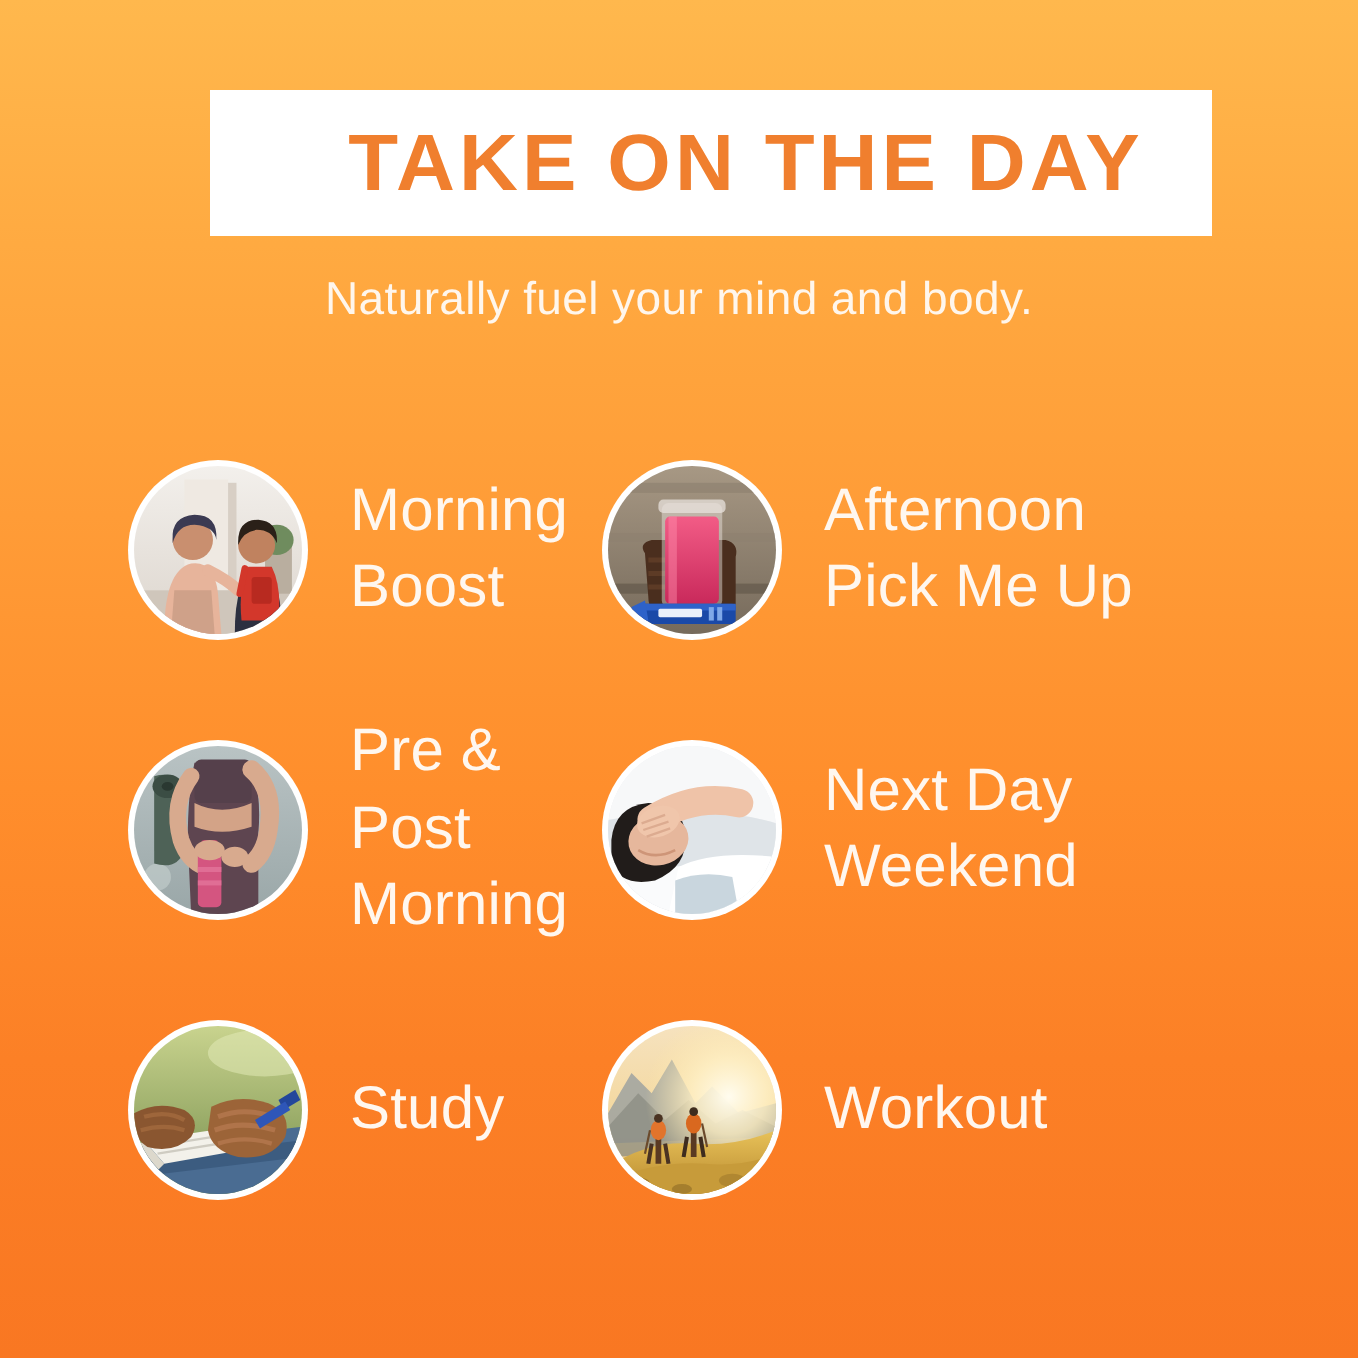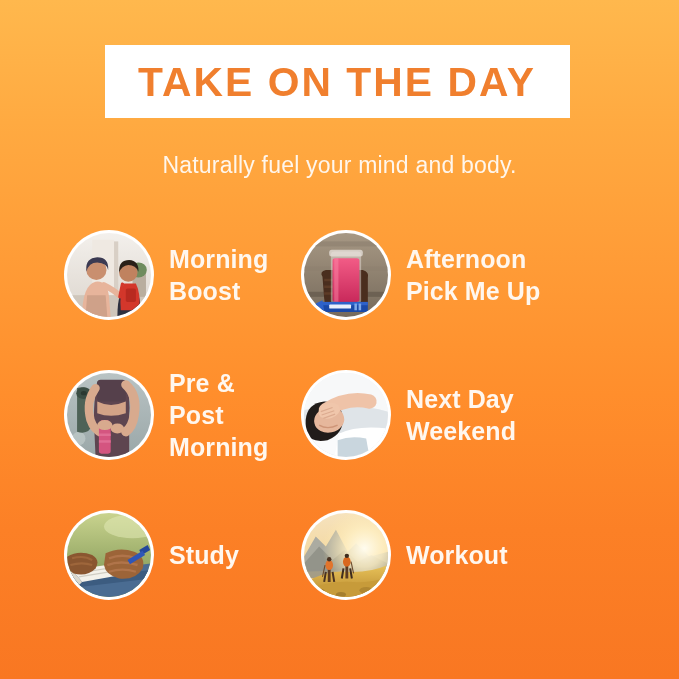--- a/index.html
+++ b/index.html
@@ -32,36 +32,37 @@
   .title-box {
     position: absolute;
     left: 105px;
     top: 45px;
     width: 465px;
     height: 73px;
     background: #FFFFFF;
     display: flex;
     align-items: center;
     justify-content: center;
+    padding-left: 36px;
   }
   .title-text {
     font-family: "Liberation Sans", sans-serif;
     font-weight: bold;
     font-size: 40px;
     letter-spacing: 2.0px;
     color: #F07F2E;
     line-height: 1;
     white-space: nowrap;
     transform: scaleX(1.02);
   }
 
   .subtitle {
     position: absolute;
     left: 0;
-    top: 152px;
+    top: 136px;
     width: 679px;
     text-align: center;
     font-family: "Liberation Sans", sans-serif;
     font-weight: normal;
     font-size: 23px;
     letter-spacing: 0.2px;
     color: #FFF6EC;
     white-space: nowrap;
   }
 
@@ -96,24 +97,24 @@
   .thumb-inner {
     position: relative;
     width: 100%;
     height: 100%;
     border-radius: 50%;
     overflow: hidden;
   }
   .thumb-inner > svg { display: block; width: 100%; height: 100%; }
 
   .cell-label {
-    margin-left: 15px;
+    margin-left: 21px;
     font-family: "Liberation Sans", sans-serif;
-    font-weight: bold;
-    font-size: 25px;
+    font-weight: normal;
+    font-size: 30px;
     line-height: 1.28;
     color: #FFF7EF;
     letter-spacing: 0.1px;
   }
   .cell-label .l2 { display: block; }
 </style>
 </head>
 <body>
 
 <div class="poster">

